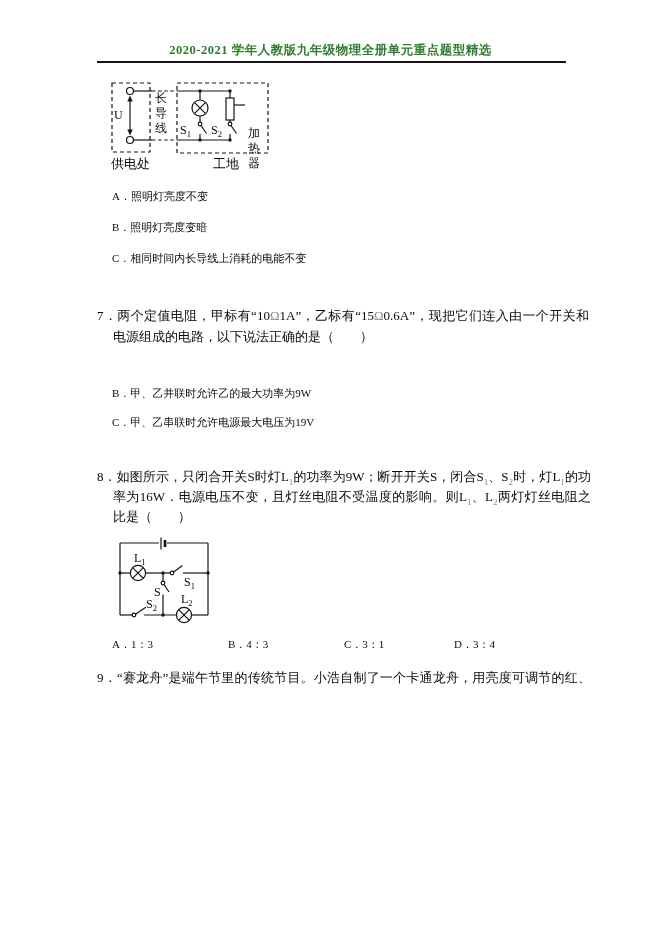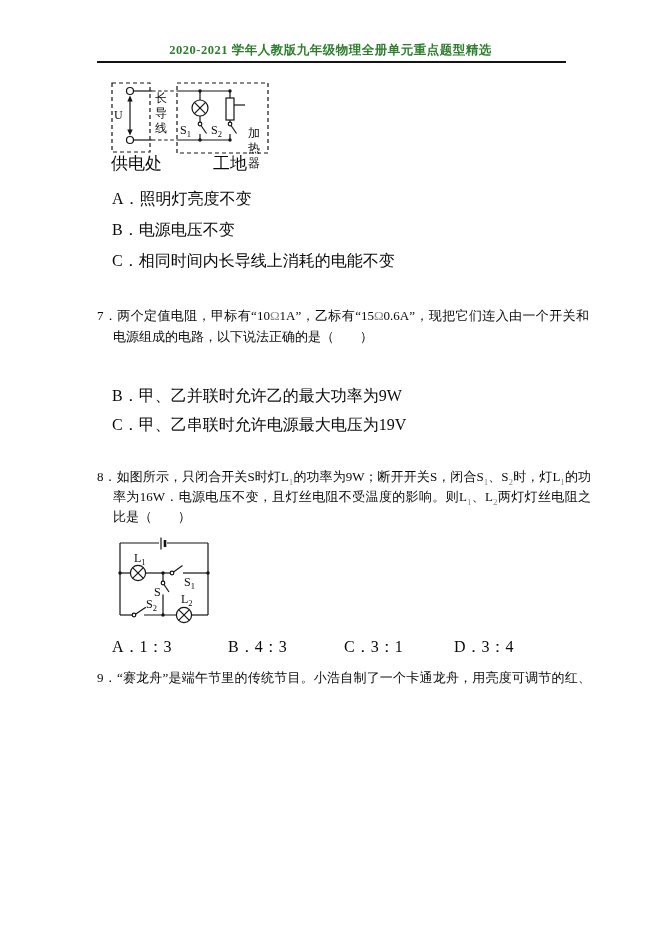--- a/index.html
+++ b/index.html
@@ -3,29 +3,29 @@
 <meta charset="utf-8">
 <style>
   html,body{margin:0;padding:0;background:#ffffff;}
   .page{position:relative;width:661px;height:690px;background:#fff;overflow:hidden;
         font-family:"Liberation Serif","DejaVu Serif",serif;color:#0a0a0a;}
   .abs{position:absolute;}
   .hdr{top:42px;left:0;width:661px;text-align:center;font-size:12.5px;font-weight:bold;
        color:#2e7d2e;letter-spacing:.5px;}
   .rule{top:61px;left:97px;width:469px;border-top:2px solid #141414;height:0;}
   .stem{font-size:13px;line-height:21px;text-align:justify;padding-left:16px;text-indent:-16px;}
-  .opt{font-size:16px;white-space:nowrap;}
+  .opt{font-size:11px;white-space:nowrap;}
   sub{font-size:9px;color:#8a8a8a;line-height:0;}
   .ohm{color:#8a8a8a;}
   .circuit{position:absolute;}
   .circuit svg{position:absolute;left:0;top:0;}
   .clabel{position:absolute;font-size:12px;line-height:13px;white-space:nowrap;color:#0a0a0a;}
   .clabel sub{color:#0a0a0a;font-size:8.5px;}
   .vtext{width:14px;line-height:15px;word-break:break-all;white-space:normal;text-align:center;}
-  .big{font-size:17px;}
+  .big{font-size:13px;}
   svg line, svg rect, svg circle, svg polyline{stroke:#141414;stroke-width:1.2;fill:none;}
   svg .dash{stroke-dasharray:4 3;}
   svg .dashline{stroke-dasharray:3.5 2.6;}
   svg .dot{fill:#141414;stroke:none;}
   svg .fillk{fill:#141414;stroke:none;}
   svg .thick{stroke-width:2.6;}
 </style>
 </head>
 <body>
 
@@ -87,21 +87,21 @@
     <span class="clabel" style="left:6px;top:31px;">U</span>
     <span class="clabel vtext" style="left:46px;top:13px;">长导线</span>
     <span class="clabel" style="left:72px;top:46px;">S<sub>1</sub></span>
     <span class="clabel" style="left:103px;top:46px;">S<sub>2</sub></span>
     <span class="clabel vtext" style="left:139px;top:8px;margin-top:40px;">加热器</span>
     <span class="clabel big" style="left:3px;top:79px;">供电处</span>
     <span class="clabel big" style="left:105px;top:79px;">工地</span>
   </div>
 
   <div class="abs opt" style="left:112px;top:189px;">A．照明灯亮度不变</div>
-  <div class="abs opt" style="left:112px;top:220px;">B．电源电压不变</div>
+  <div class="abs opt" style="left:112px;top:220px;">B．照明灯亮度变暗</div>
   <div class="abs opt" style="left:112px;top:251px;">C．相同时间内长导线上消耗的电能不变</div>
 
   <div class="abs stem" style="left:97px;top:305px;width:476px;">7．两个定值电阻，甲标有“10<span class="ohm">Ω</span>1A”，乙标有“15<span class="ohm">Ω</span>0.6A”，现把它们连入由一个开关和电源组成的电路，以下说法正确的是（　　）</div>
   <div class="abs opt" style="left:112px;top:386px;">B．甲、乙并联时允许乙的最大功率为9W</div>
   <div class="abs opt" style="left:112px;top:415px;">C．甲、乙串联时允许电源最大电压为19V</div>
 
   <div class="abs stem" style="left:97px;top:467px;width:478px;line-height:20px;">8．如图所示，只闭合开关S时灯L<sub>1</sub>的功率为9W；断开开关S，闭合S<sub>1</sub>、S<sub>2</sub>时，灯L<sub>1</sub>的功率为16W．电源电压不变，且灯丝电阻不受温度的影响。则L<sub>1</sub>、L<sub>2</sub>两灯灯丝电阻之比是（　　）</div>
 
   <div class="circuit" style="left:110px;top:537px;width:106px;height:90px;">
     <svg width="106" height="90" viewBox="0 0 106 90">

